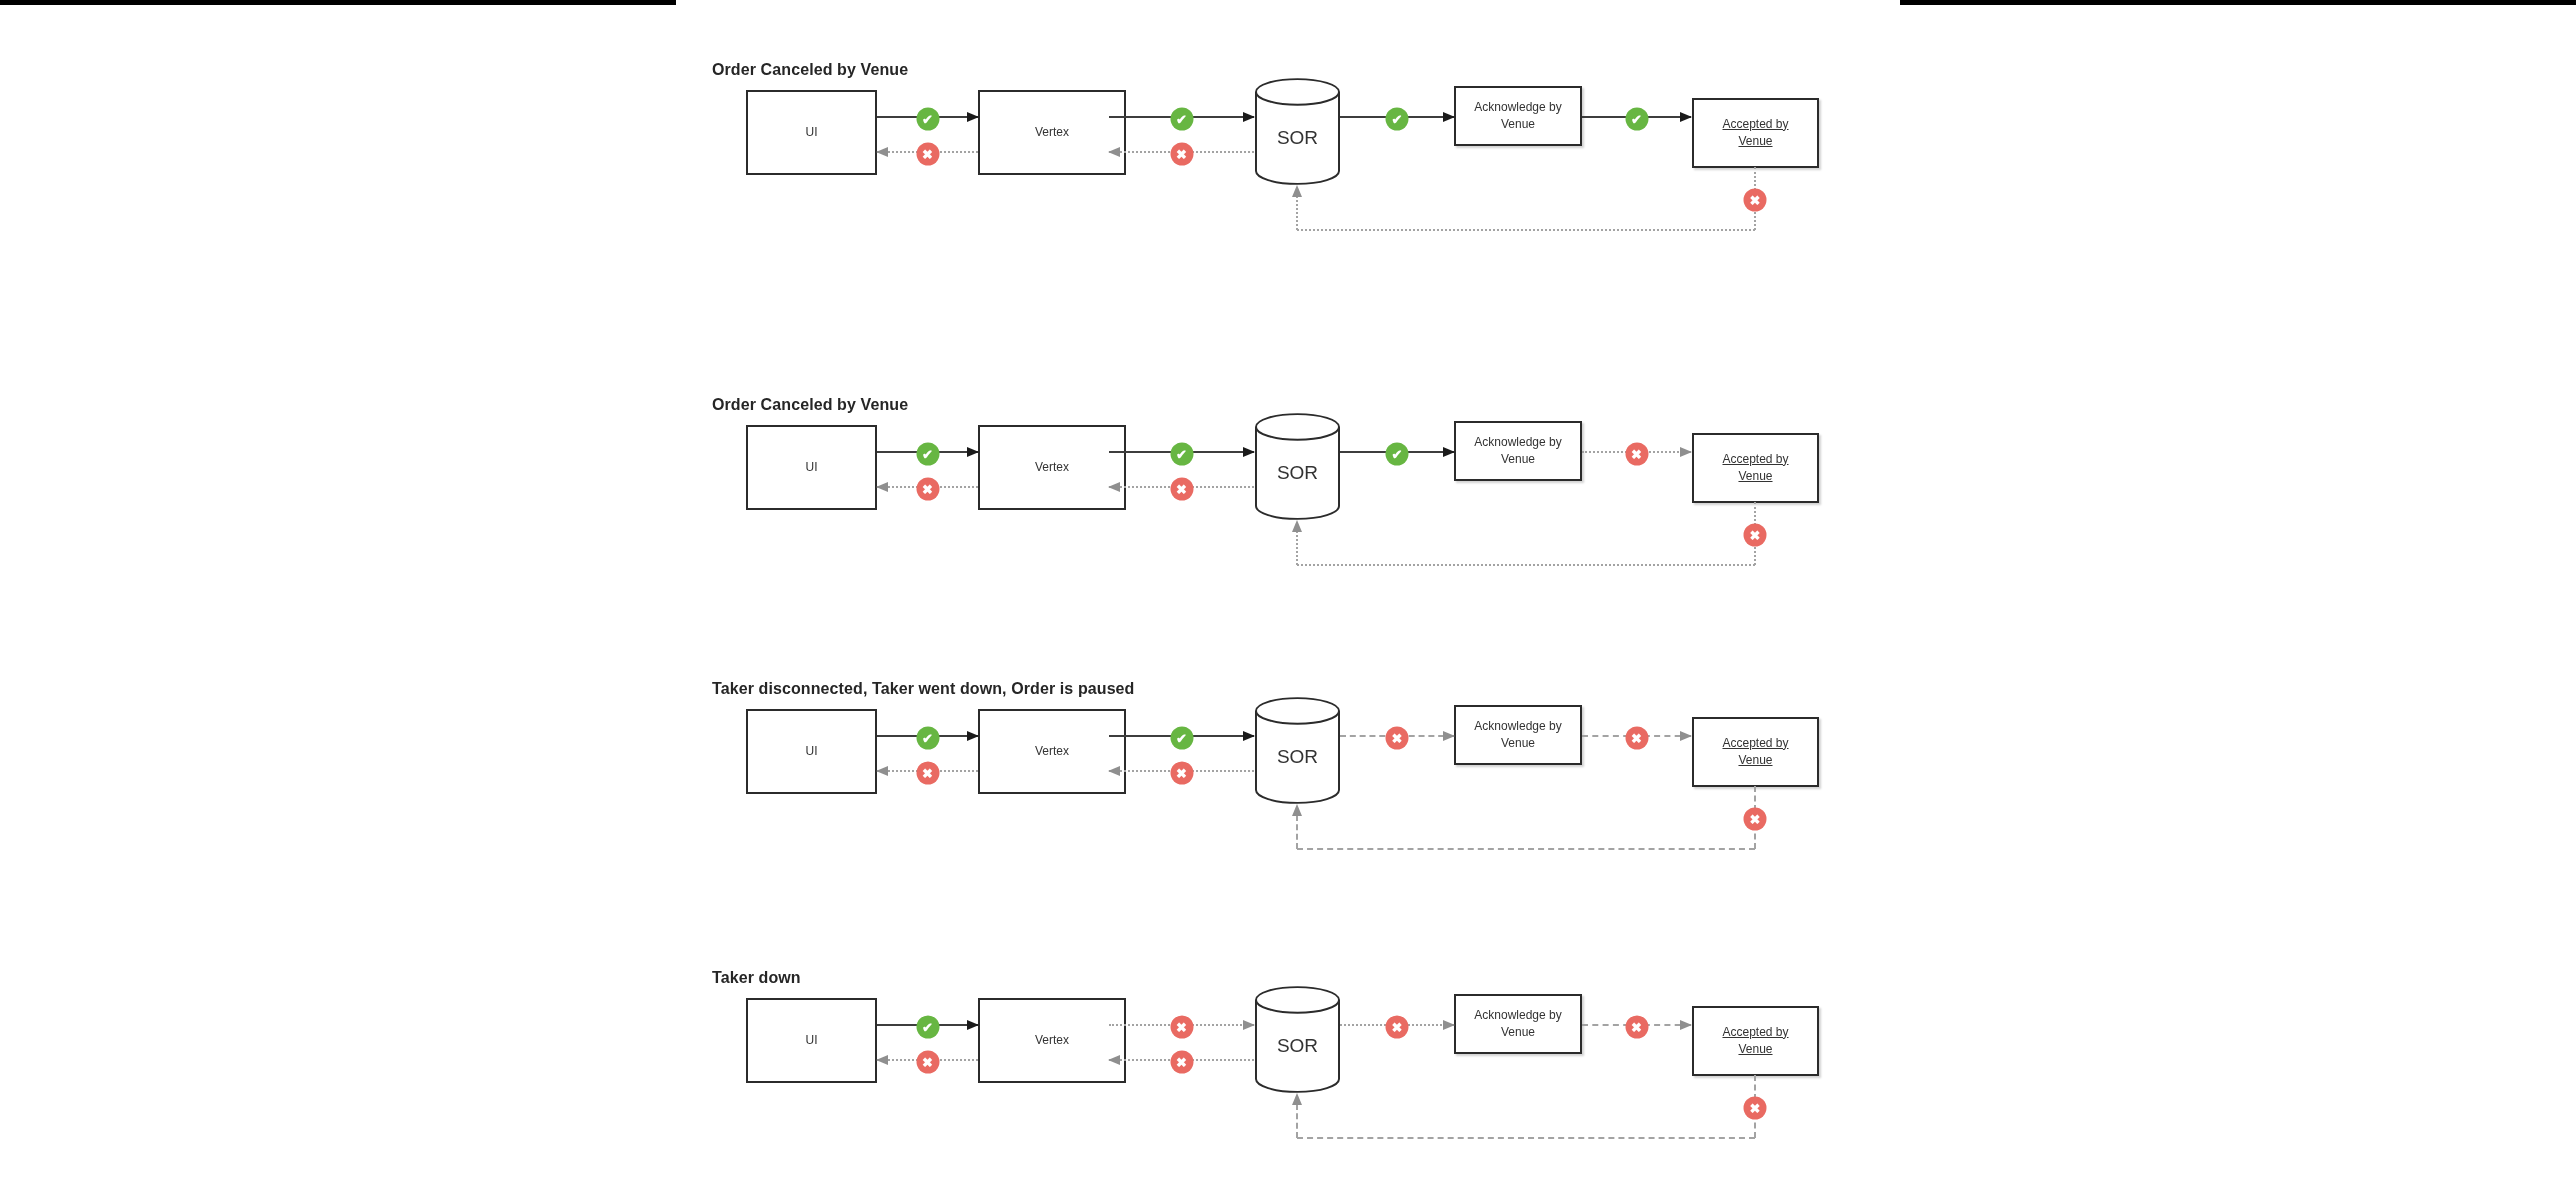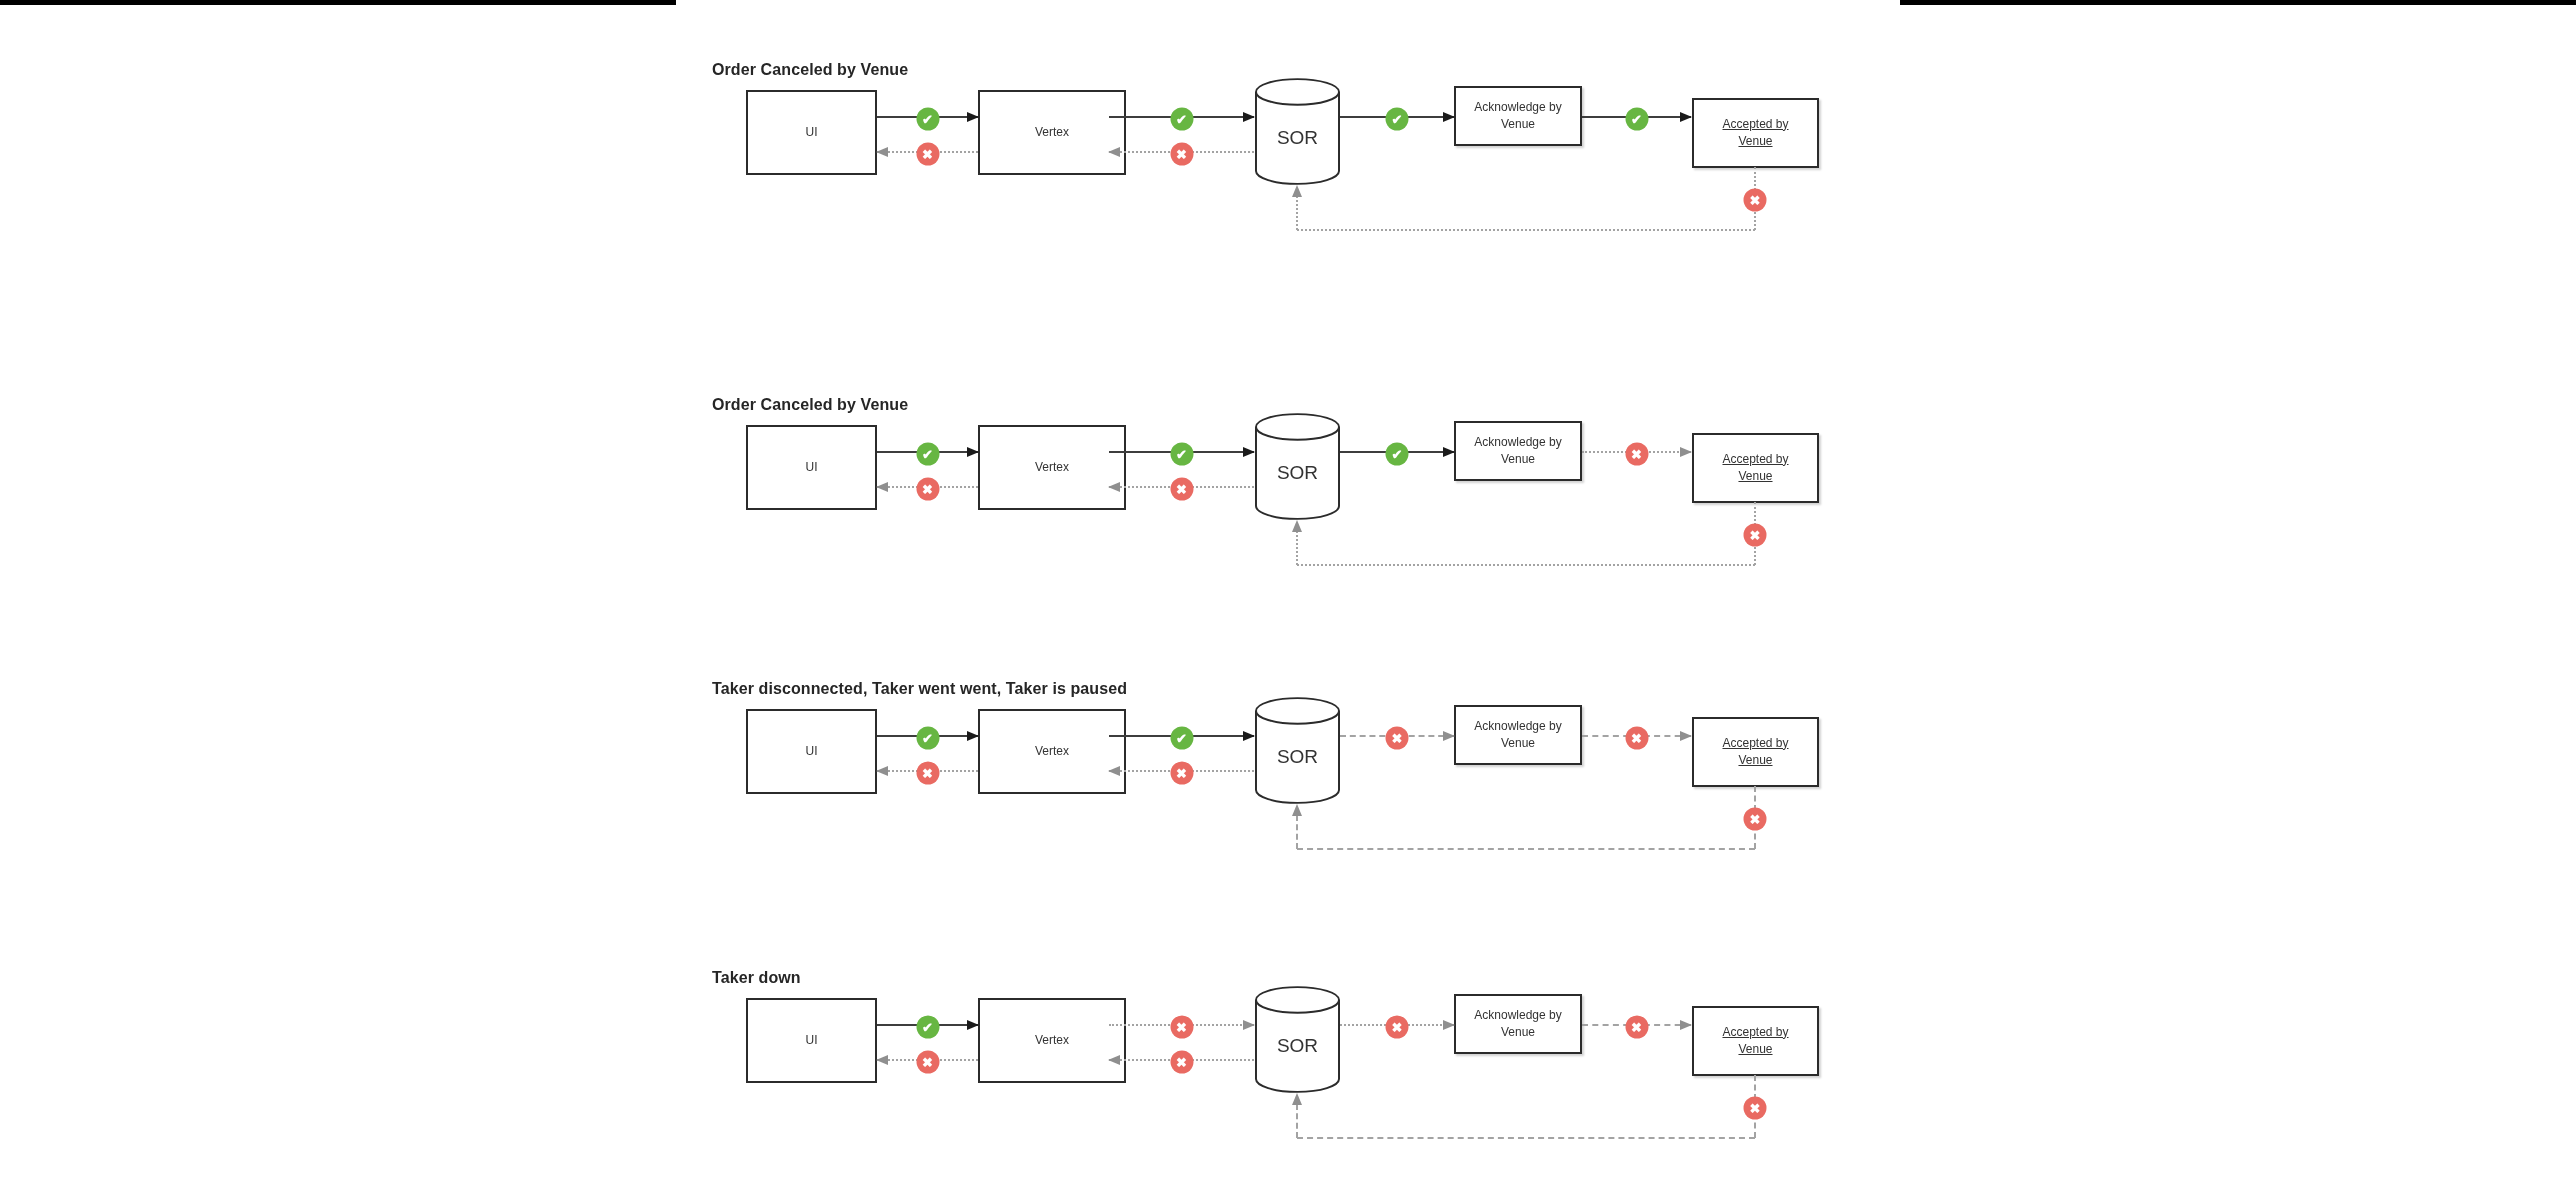--- a/index.html
+++ b/index.html
@@ -153,21 +153,21 @@
           <span class="arrow right gray"></span>
           <span class="chip fail" style="left: 50%; top: 1px;">✖</span>
         </div>
         <div class="fline dotted" style="left: 1058px; top: 106px; height: 63px;"></div>
         <div class="flineh dotted" style="left: 601px; top: 168px; width: 458px;"></div>
         <div class="fline dotted" style="left: 600px; top: 135px; height: 34px;"></div>
         <span class="arrow up gray" style="position: absolute; left: 596px; top: 124px;"></span>
         <span class="chip fail" style="left: 1059px; top: 139px;">✖</span>
       </section>
       <section class="row" style="top: 680px;">
-    <h2 class="title">Taker disconnected, Taker went went, Taker is paused</h2>
+    <h2 class="title">Taker disconnected, Taker went down, Order is paused</h2>
     <div class="node box n-ui">
       <span class="lbl">UI</span>
     </div>
     <div class="node box n-vertex">
       <span class="lbl">Vertex</span>
     </div>
     <div class="node n-sor">
       <svg class="cyl" viewBox="0 0 86 108" aria-hidden="true">
         <path d="M1,14 L1,94 A42,13 0 0 0 85,94 L85,14 Z" fill="#ffffff" stroke="none"></path>
         <path d="M1,14 L1,94 A42,13 0 0 0 85,94 L85,14" fill="none" stroke="#2b2b2b" stroke-width="2"></path>

